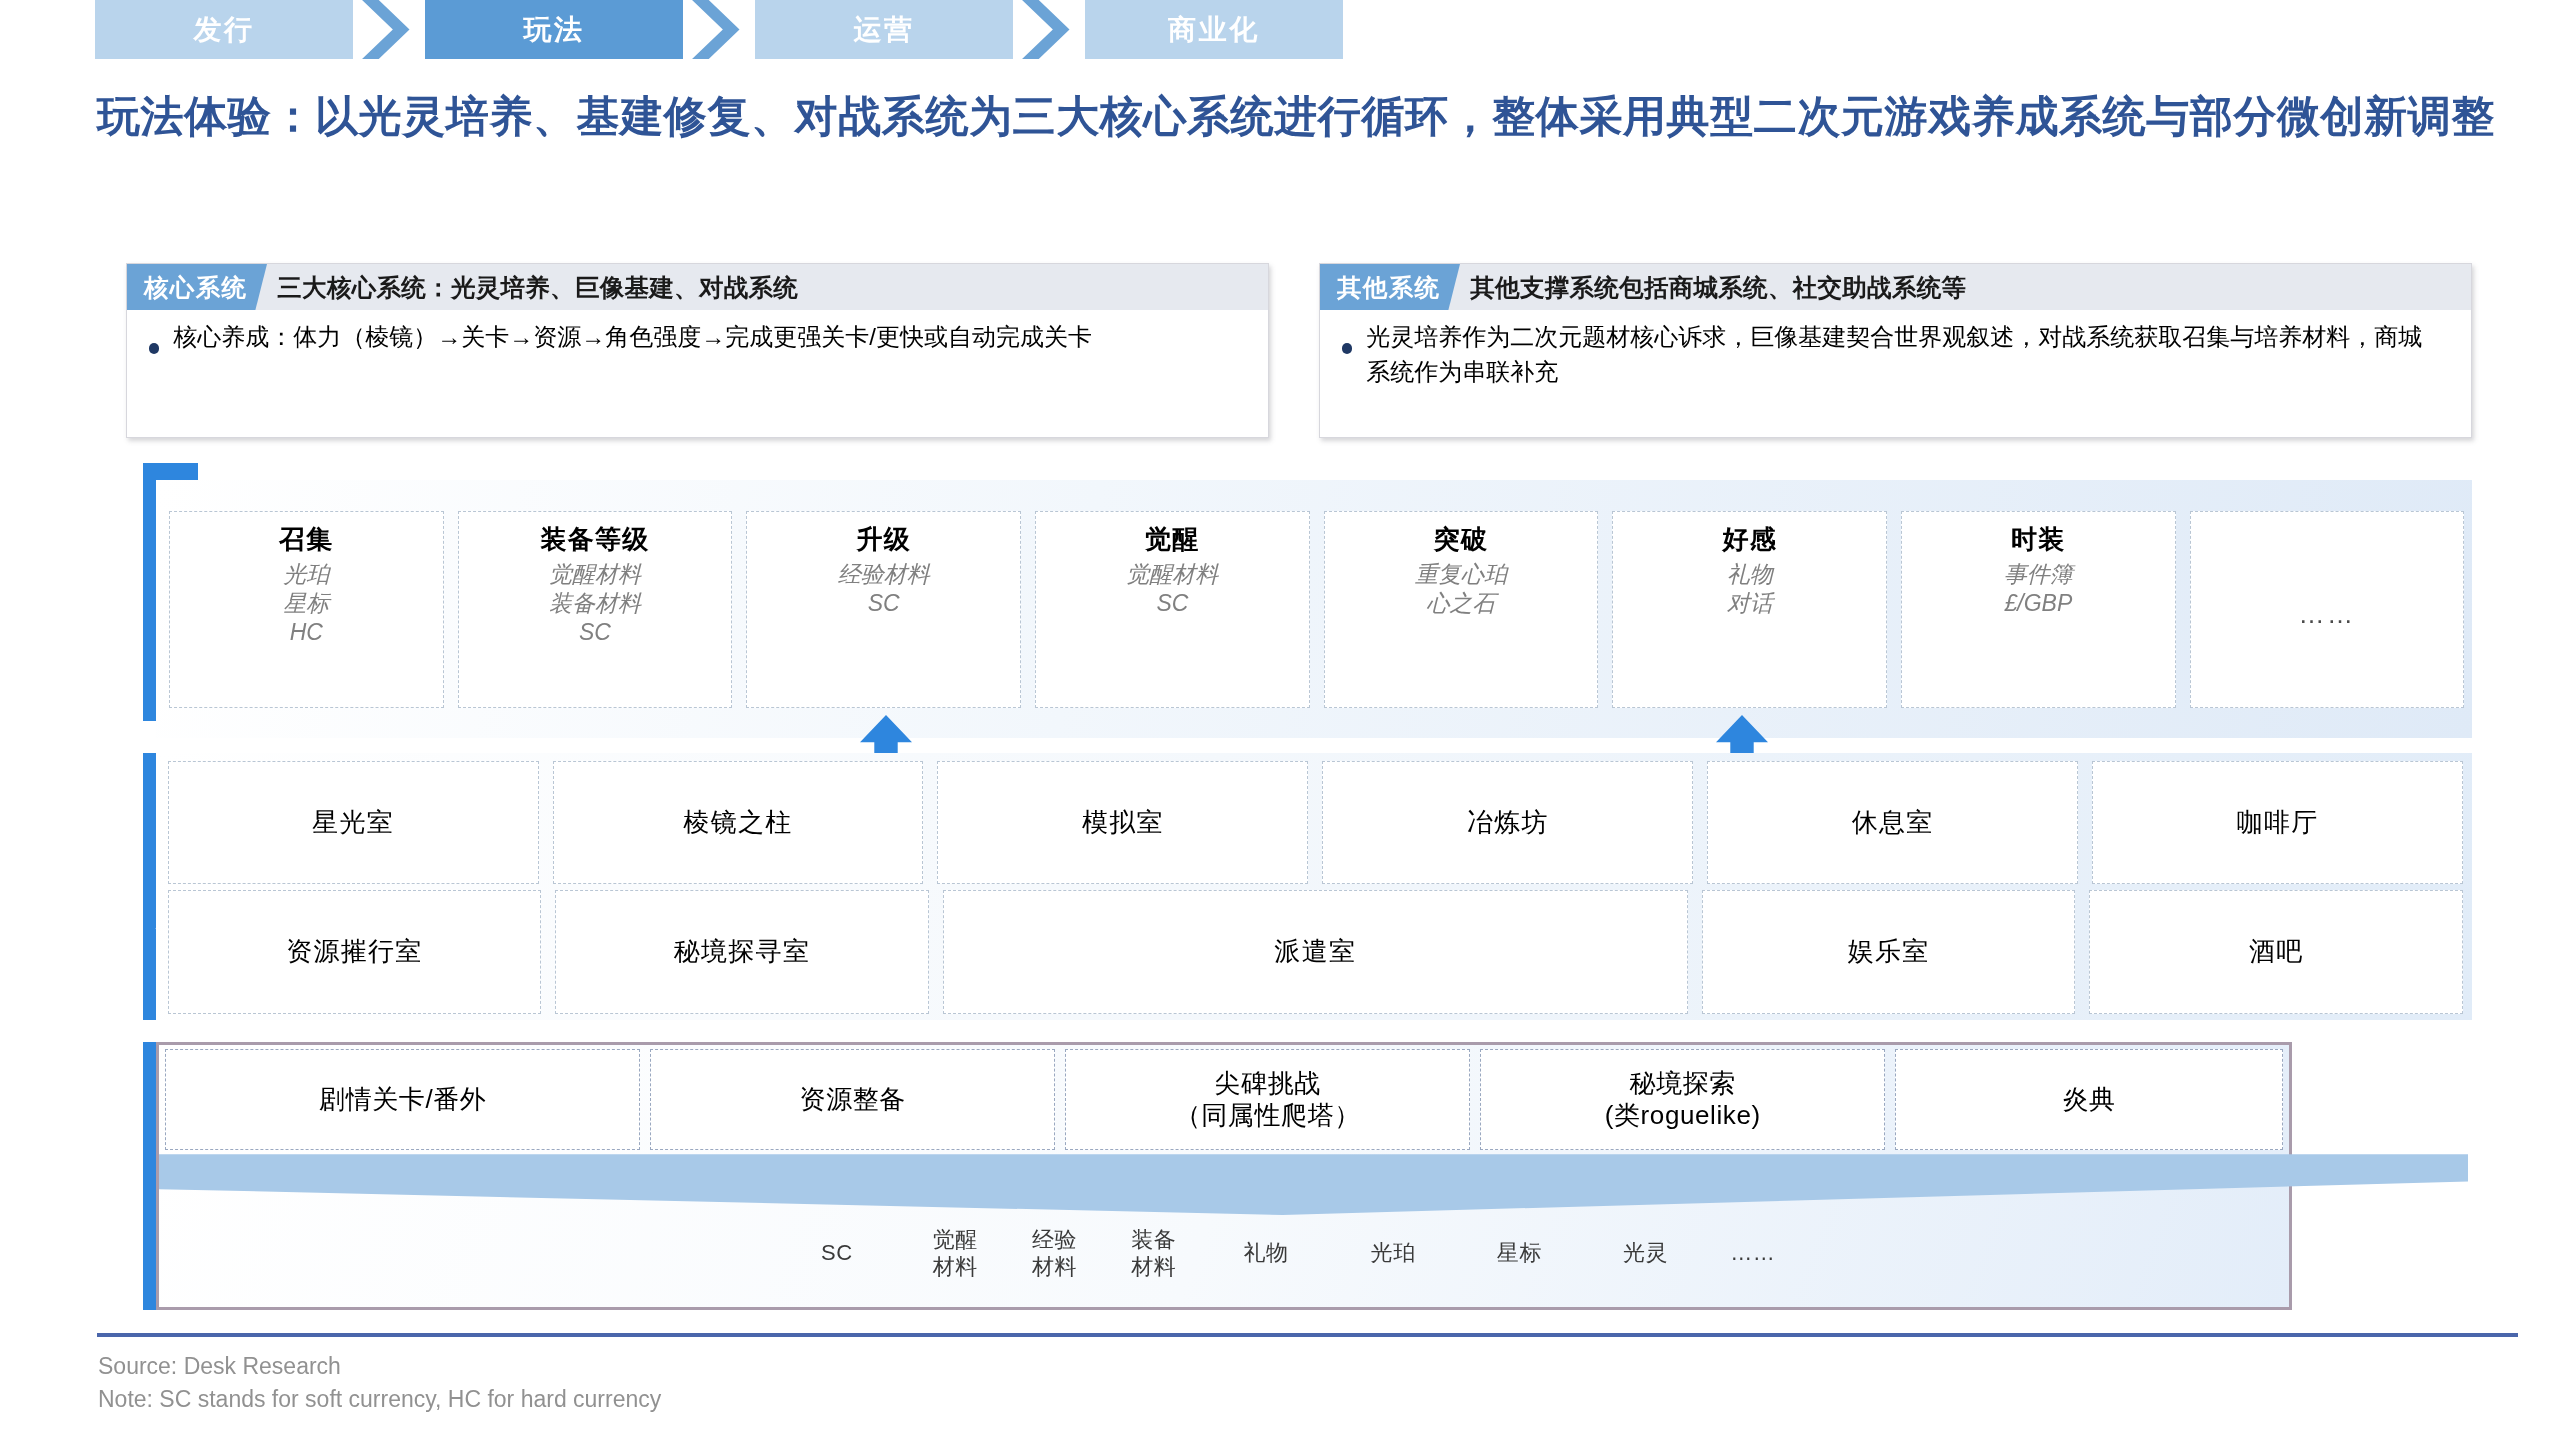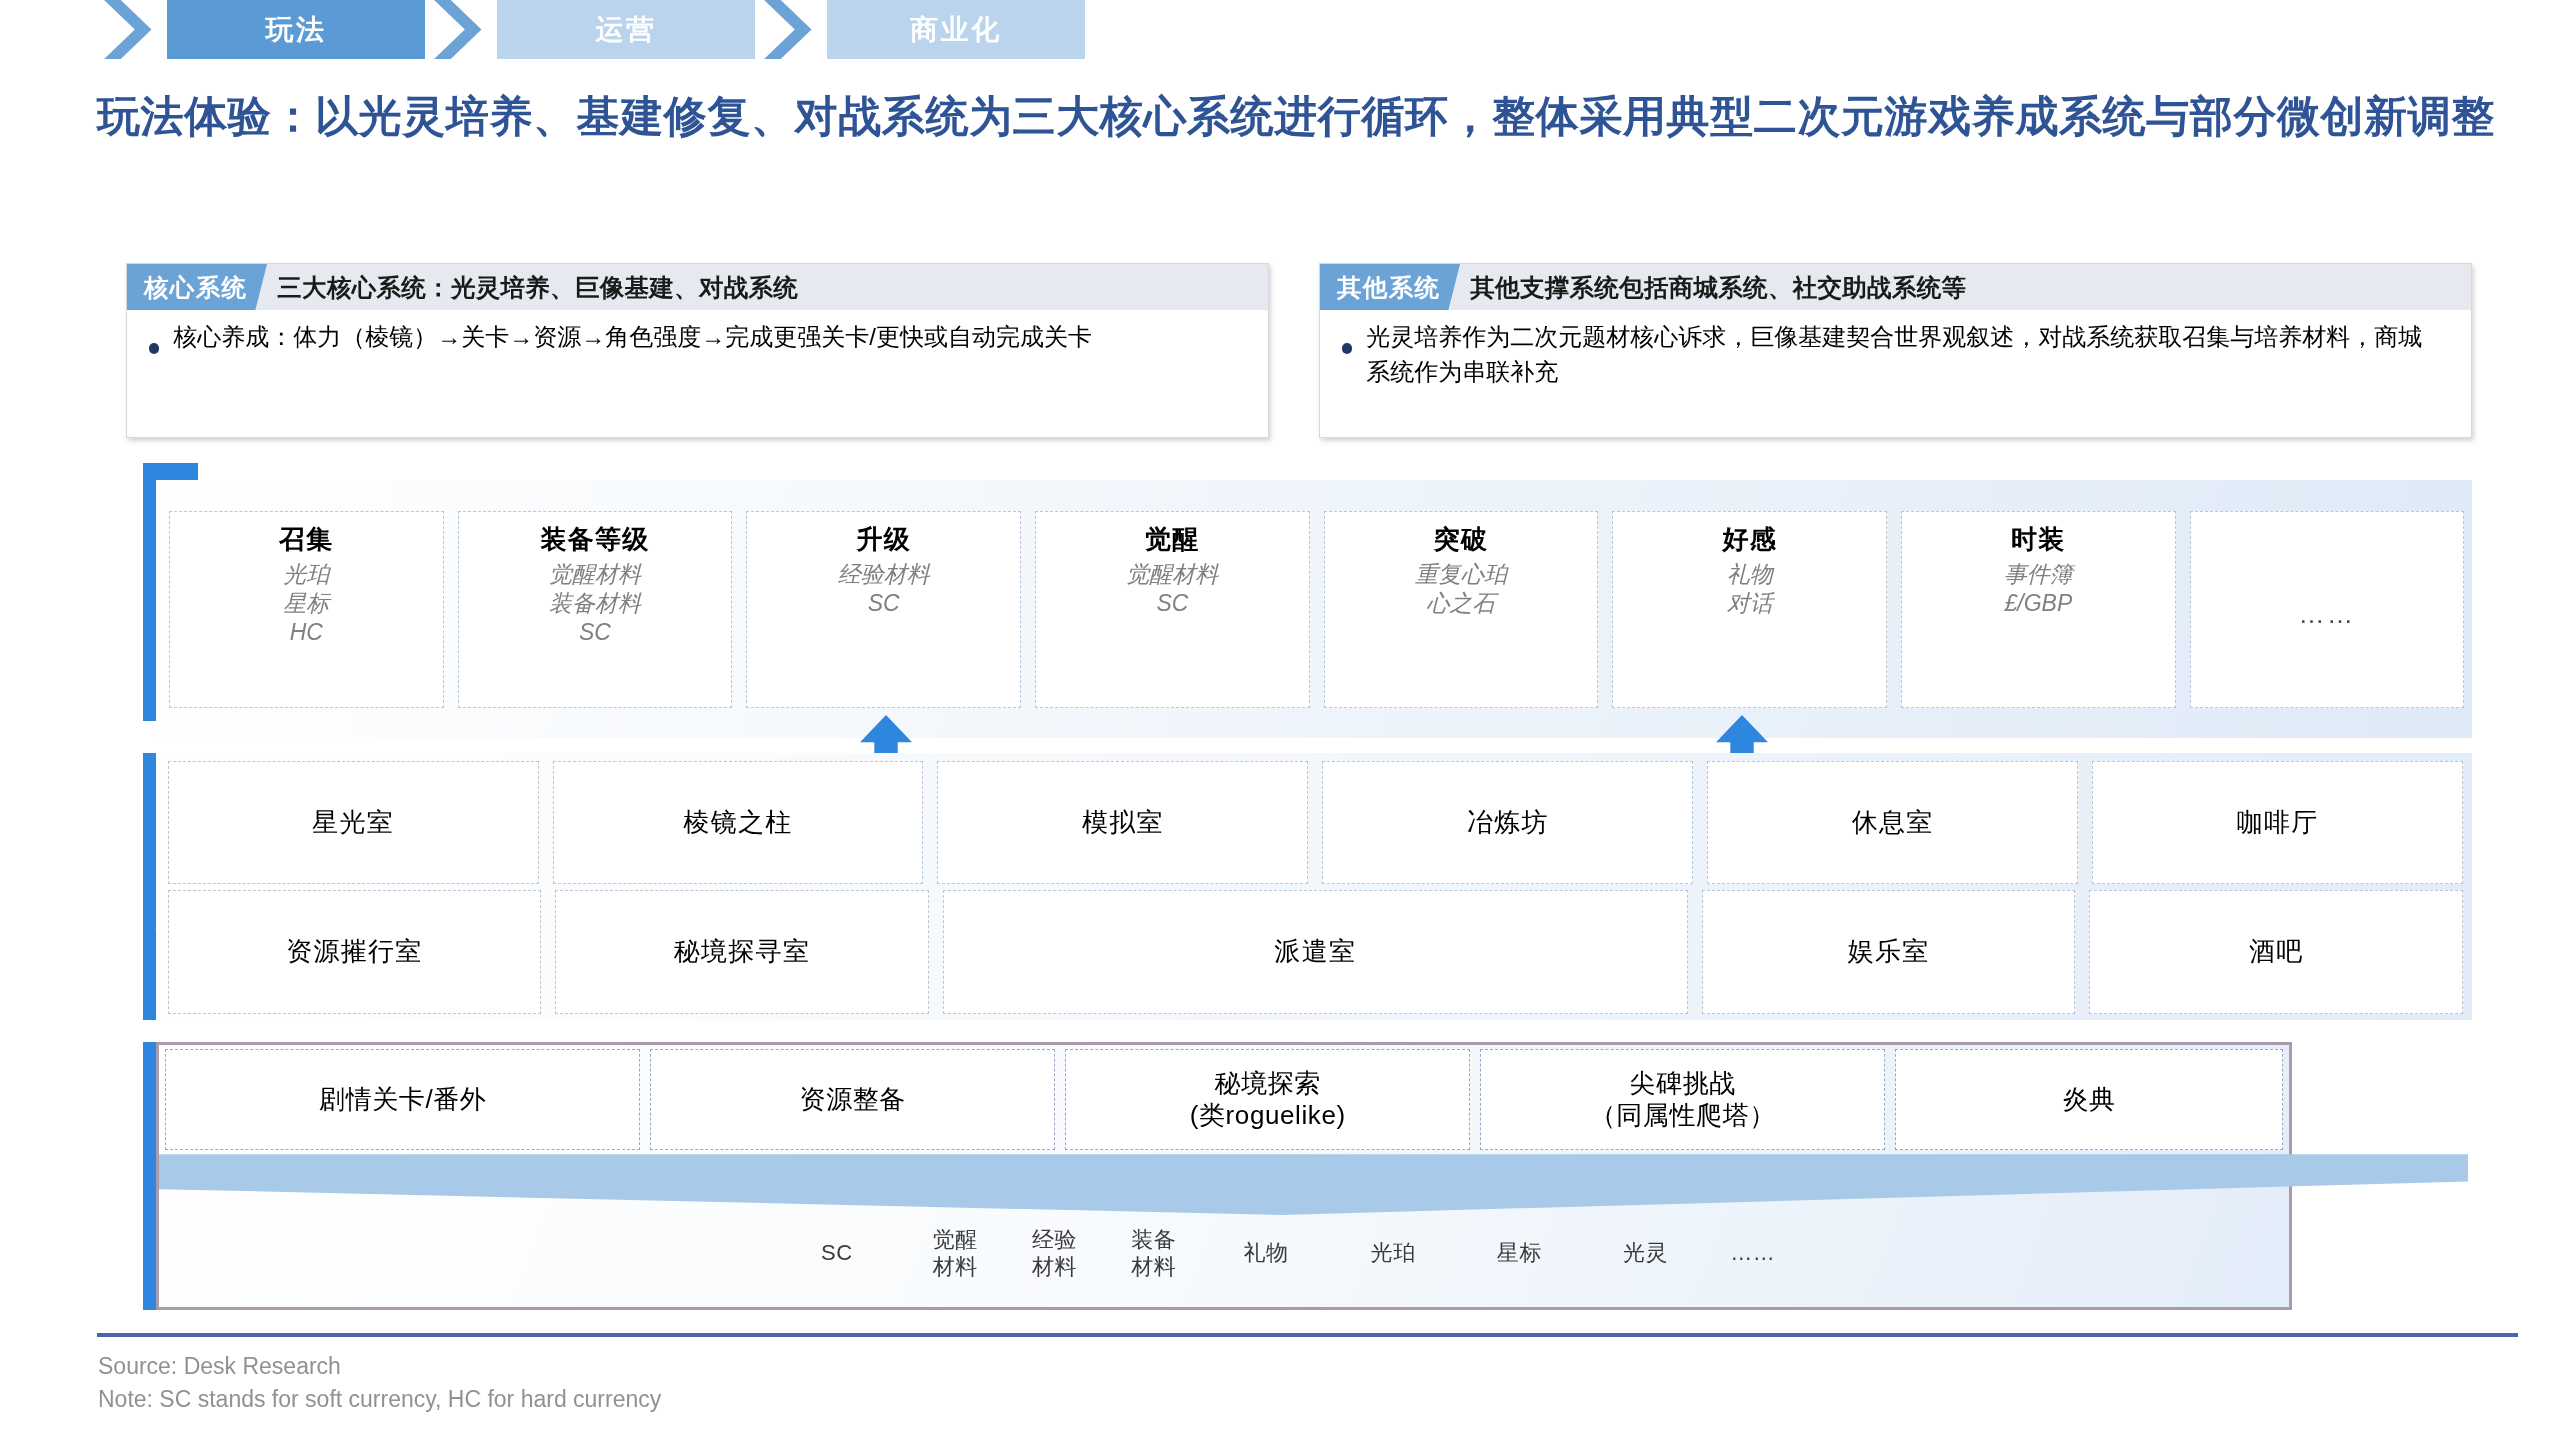--- a/index.html
+++ b/index.html
@@ -172,20 +172,23 @@
     position: absolute; left: 98px; top: 1350px; width: 1932px;
     font-size: 23px; color: #919191; line-height: 1.42;
   }
 </style>
 </head>
 <body>
 
 <div id="topnav">
   <div class="nav-spacer"></div>
 
+  <div class="nav-chip">
+    <span>发行</span>
+  </div>
   <div class="nav-arrow">
     <svg width="72" height="59" viewBox="0 0 112 92">
         <path d="M14 0 L62 46 L14 92 L40 92 L88 46 L40 0 Z" fill="#6ba3d6"></path>
       </svg>
   </div>
 
   <div class="nav-chip active">
     <span>玩法</span>
   </div>
   <div class="nav-arrow">
@@ -331,22 +334,22 @@
 
   <div class="vlabel" style="left:143px; top:587px; width:55px; height:268px;">对战系统</div>
   <div class="sublabel" style="left:210px; top:587px; width:45px; height:122px;">核心关卡</div>
   <div class="sublabel" style="left:210px; top:721px; width:45px; height:122px;">获取材料</div>
 
   <div id="sec3">
 
     <div id="sec3-row">
       <div class="cell3" style="flex:1.35 1 0;">剧情关卡/番外</div>
       <div class="cell3" style="flex:1.15 1 0;">资源整备</div>
+      <div class="cell3" style="flex:1.15 1 0;">尖碑挑战<br>（同属性爬塔）</div>
       <div class="cell3" style="flex:1.15 1 0;">秘境探索<br>(类roguelike)</div>
-      <div class="cell3" style="flex:1.15 1 0;">尖碑挑战<br>（同属性爬塔）</div>
       <div class="cell3" style="flex:1.1 1 0;">炎典</div>
     </div>
 
     <div id="funnel">
       <svg width="2309" height="71" viewBox="0 0 3586 110" preserveAspectRatio="none">
         <polygon points="0,2 3586,2 3586,44 1745,96 0,56" fill="#a8c9e8"></polygon>
       </svg>
     </div>
 
     <div id="mats">

